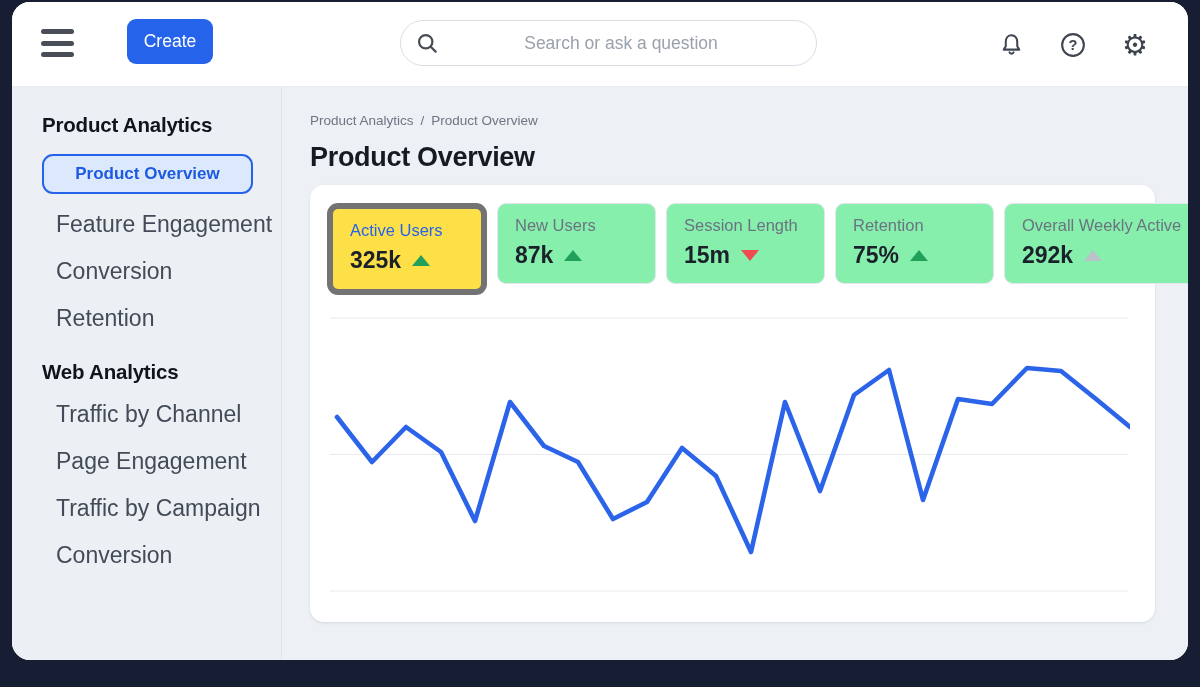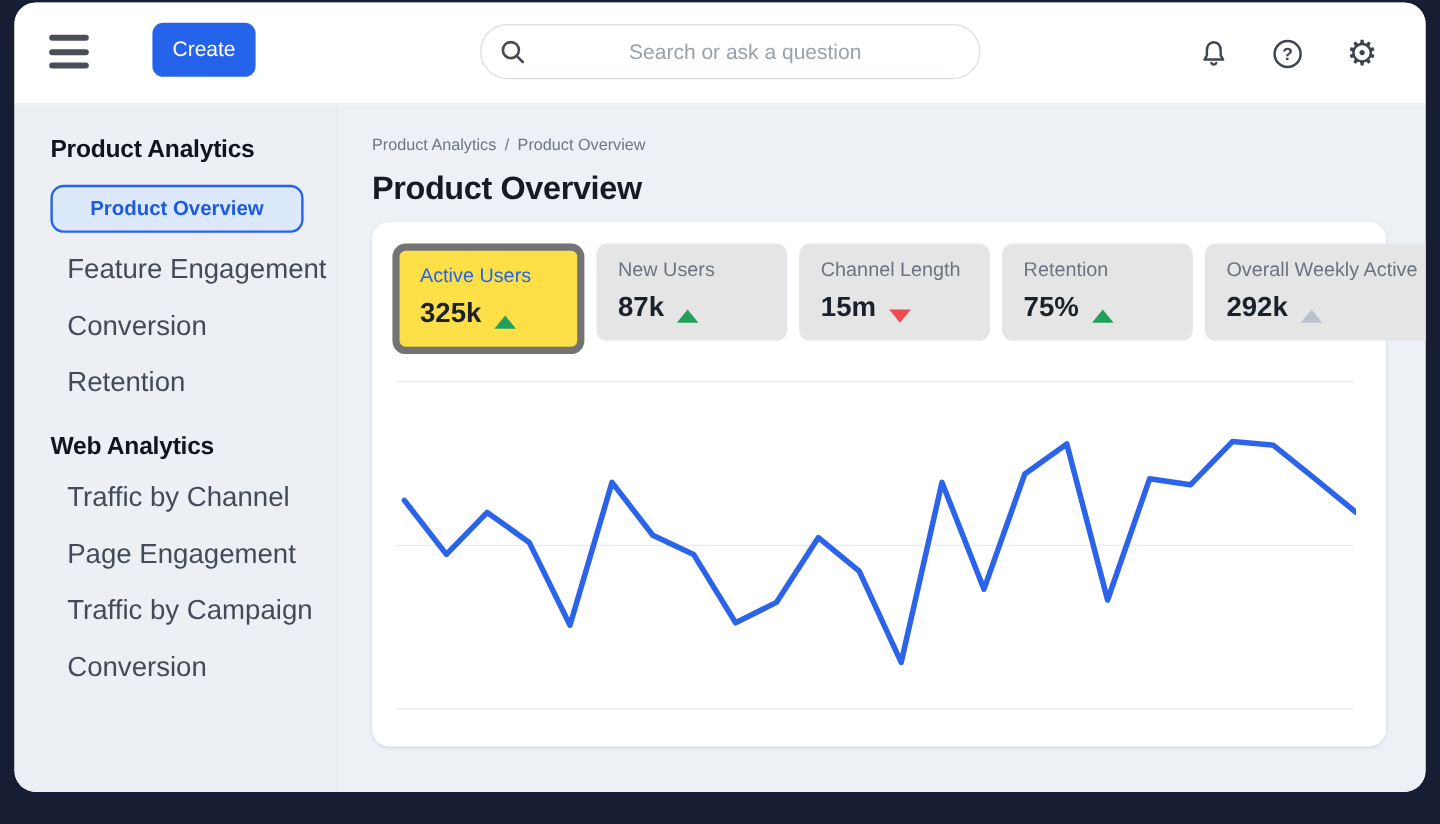--- a/index.html
+++ b/index.html
@@ -78,25 +78,25 @@
     position:relative;margin:12px 0 0 28px;width:845px;height:437px;
     background:#ffffff;border-radius:14px;
     box-shadow:0 1px 2px rgba(16,24,40,.05), 0 1px 4px rgba(16,24,40,.06);
   }
   
   .cards-row{
     position:absolute;left:17px;top:18px;display:flex;gap:10px;align-items:flex-start;
   }
   .metric-card{
     width:159px;height:81px;box-sizing:border-box;flex:0 0 auto;
-    background:#e5e5e5;border:1px solid #e3e7ed;border-radius:9px;
+    background:#86efac;border:1px solid #e3e7ed;border-radius:9px;
     padding:12px 0 0 17px;cursor:pointer;overflow:hidden;white-space:nowrap;
   }
   .metric-card .m-label{font-size:16.5px;color:#6a7480;margin-bottom:7px;}
-  .metric-card .m-valrow{display:flex;align-items:flex-end;gap:11px;}
+  .metric-card .m-valrow{display:flex;align-items:center;gap:11px;}
   .metric-card .m-value{font-size:23px;font-weight:700;color:#1a212b;}
   .metric-card.selected{
     width:160px;height:92px;border:6px solid #737373;background:#fde047;border-radius:11px;
   }
   .metric-card.selected .m-label{color:#2563eb;}
   .metric-card.last{width:200px;}
   .tri{width:0;height:0;flex:0 0 auto;}
   .tri-up{border-left:9px solid transparent;border-right:9px solid transparent;border-bottom:11px solid #21a05c;}
   .tri-down{border-left:9px solid transparent;border-right:9px solid transparent;border-top:11px solid #ef4b51;}
   .tri-up.c-gray{border-bottom-color:#b9c1ca;}
@@ -184,21 +184,21 @@
               </div>
             </div>
             <div class="metric-card">
               <div class="m-label">New Users</div>
               <div class="m-valrow">
                 <span class="m-value">87k</span>
                 <span class="tri tri-up c-green"></span>
               </div>
             </div>
             <div class="metric-card">
-              <div class="m-label">Channel Length</div>
+              <div class="m-label">Session Length</div>
               <div class="m-valrow">
                 <span class="m-value">15m</span>
                 <span class="tri tri-down c-red"></span>
               </div>
             </div>
             <div class="metric-card">
               <div class="m-label">Retention</div>
               <div class="m-valrow">
                 <span class="m-value">75%</span>
                 <span class="tri tri-up c-green"></span>

